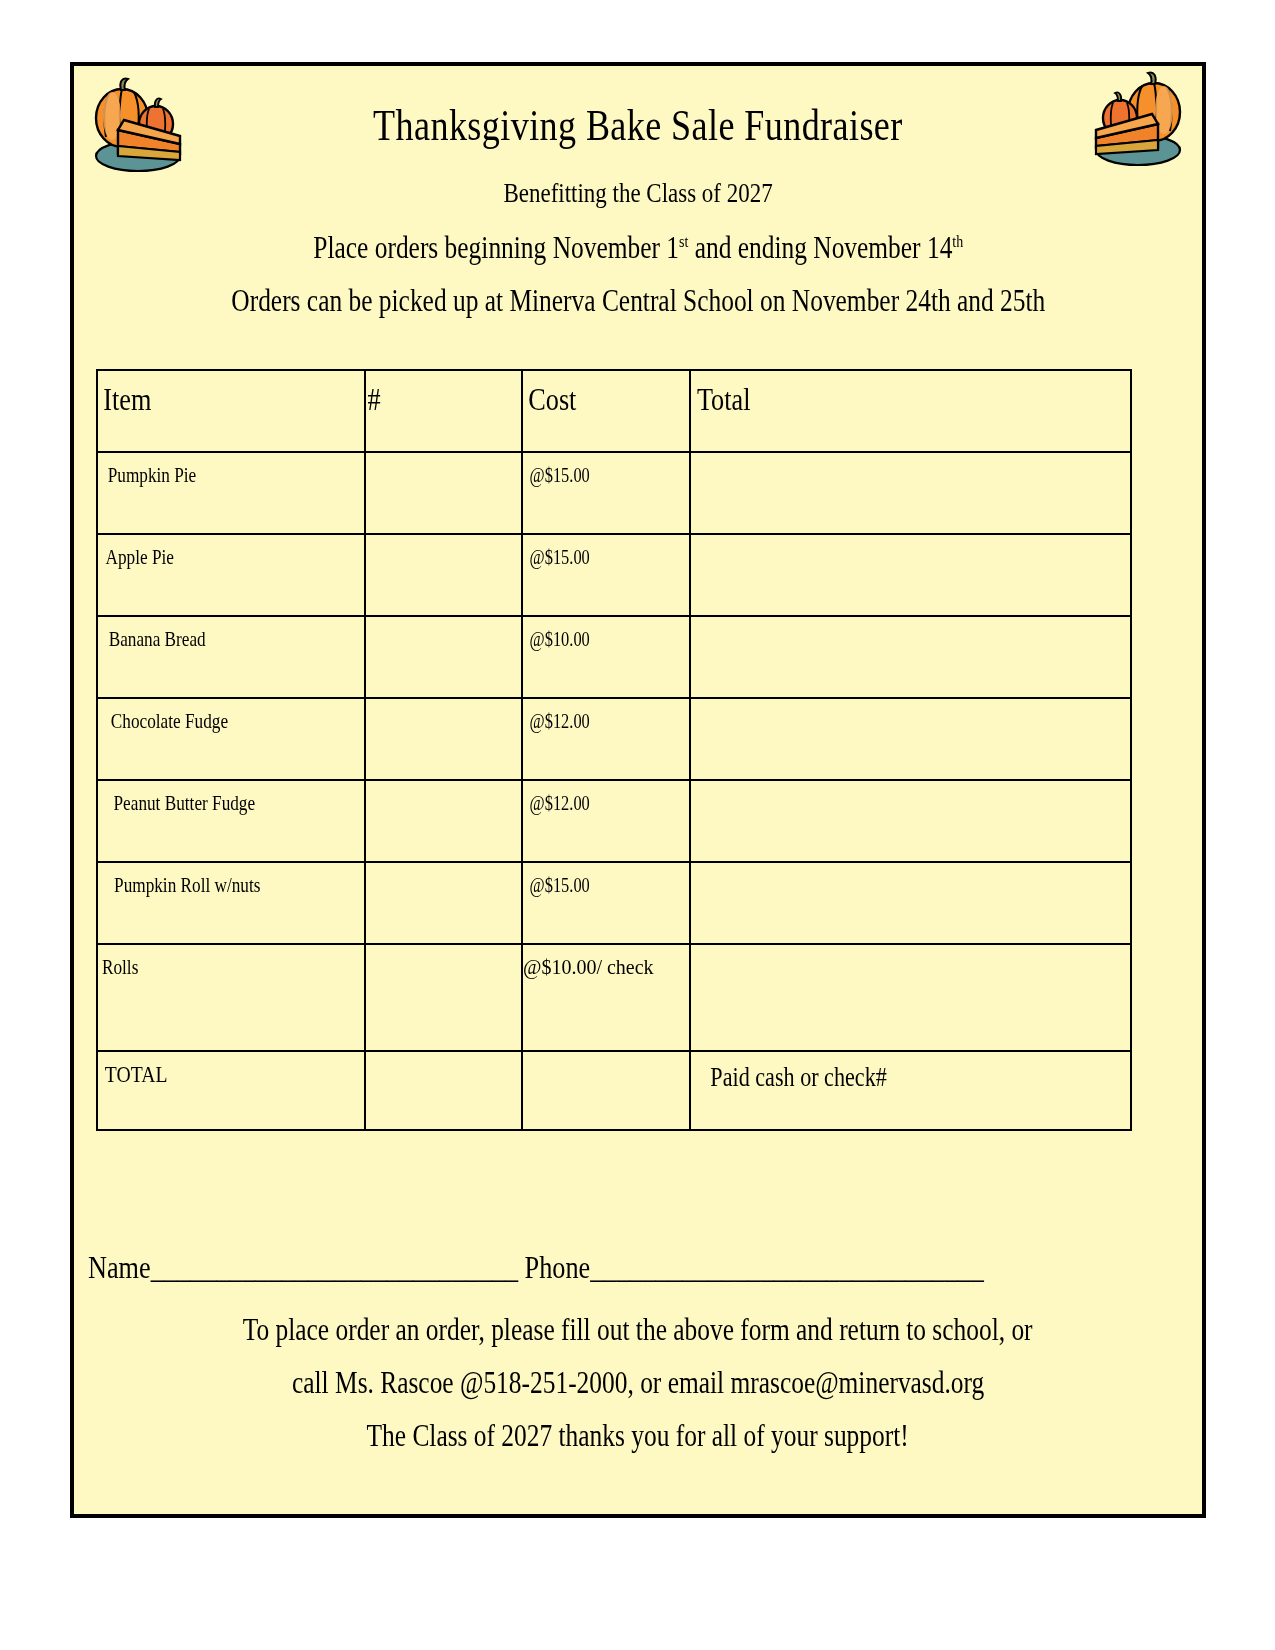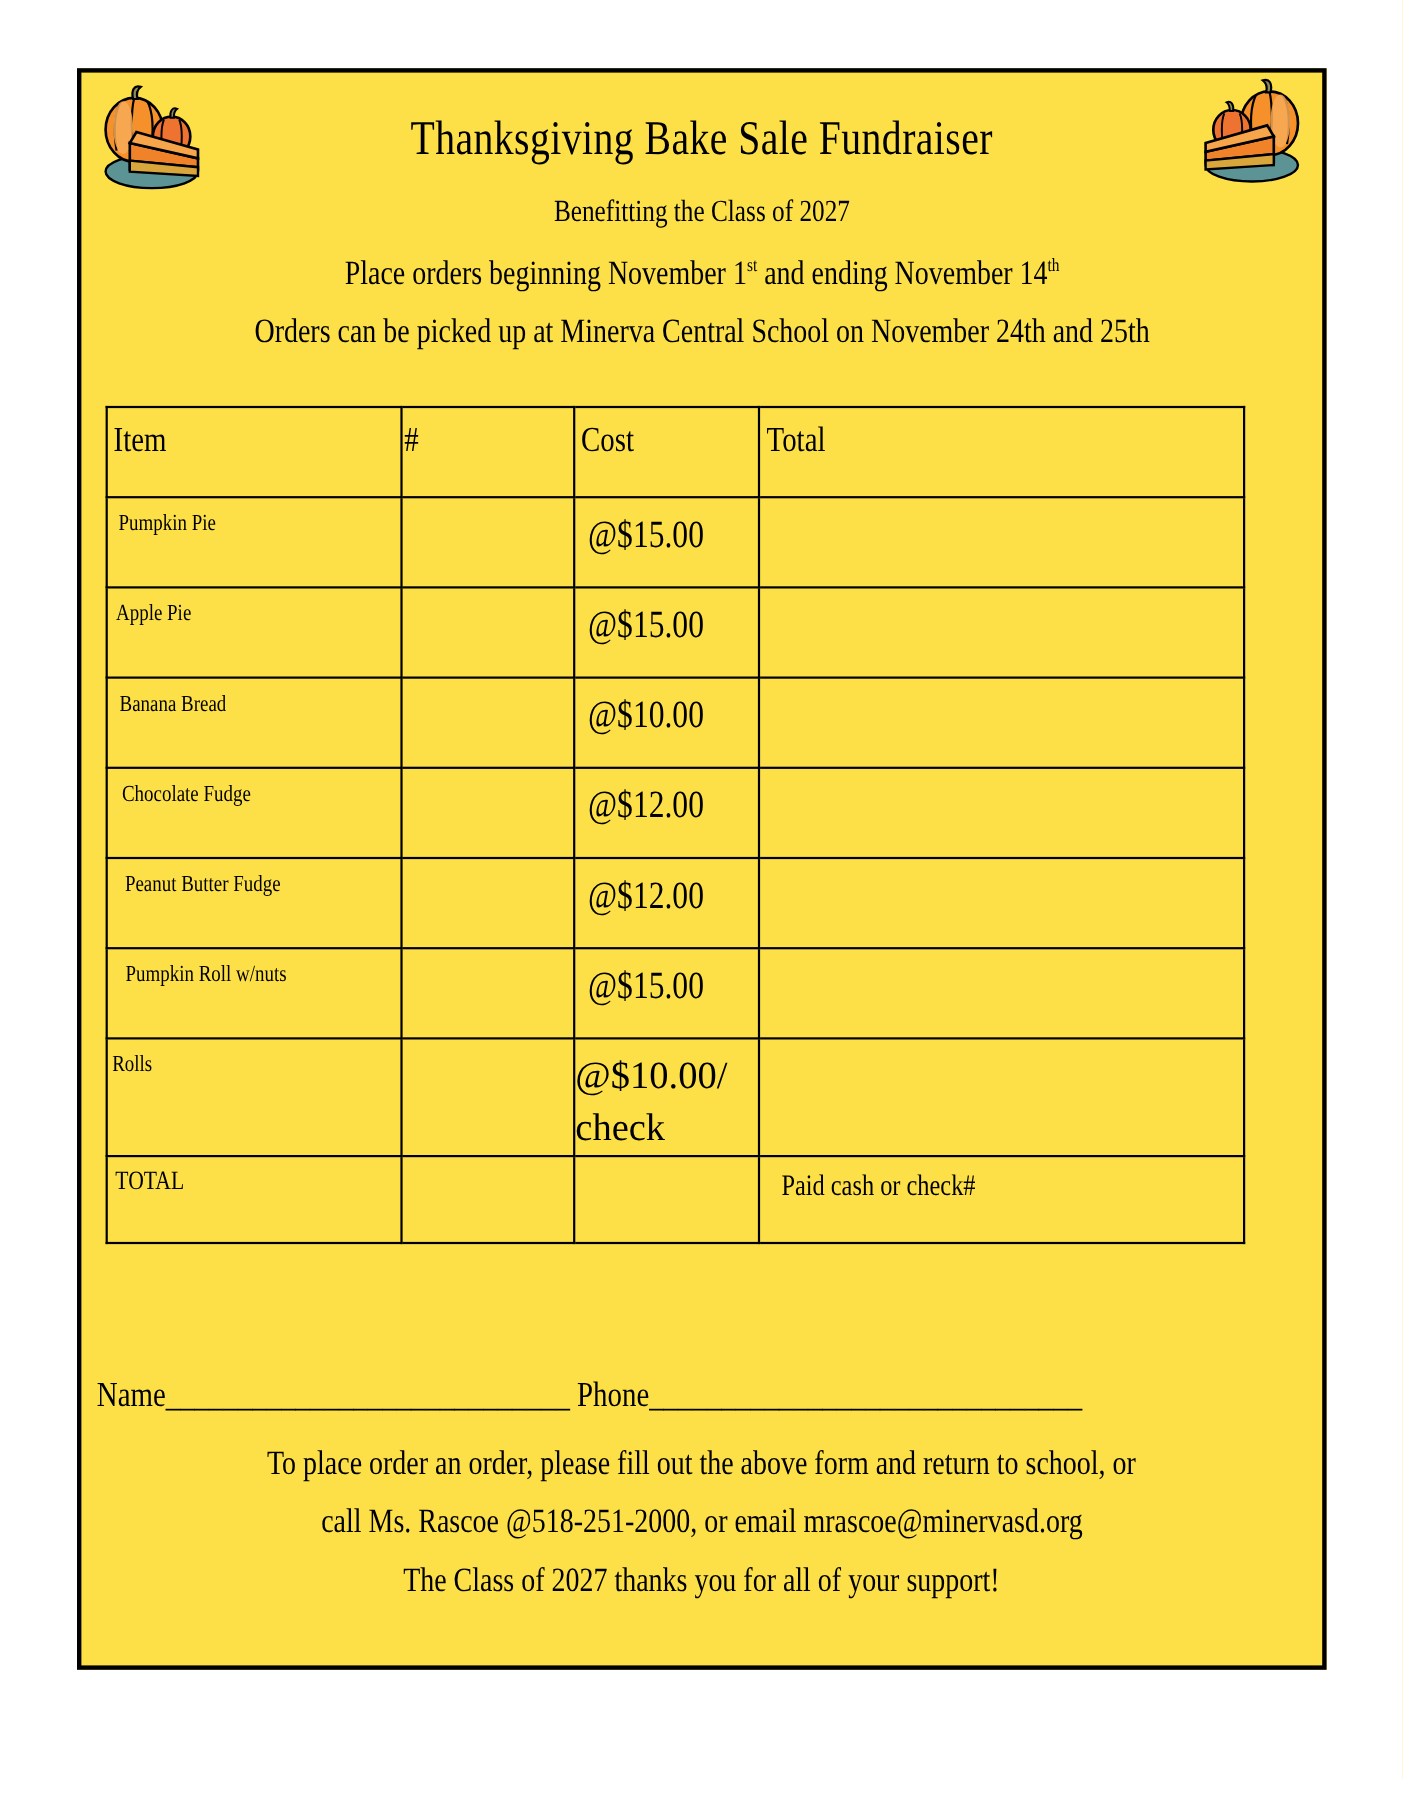--- a/index.html
+++ b/index.html
@@ -17,21 +17,21 @@
 
   
   .page {
     position: absolute;
     left: 70px;
     top: 62px;
     width: 1136px;
     height: 1456px;
     border: 4px solid #000000;
     box-sizing: border-box;
-    background: #fde047;
+    background: #fef9c3;
     text-decoration: underline;
   }
 
   
   .cond {
     font-family: "Liberation Serif", "DejaVu Serif", serif;
     transform: scaleX(0.82);
     transform-origin: center center;
     white-space: nowrap;
     display: inline-block;
@@ -148,21 +148,21 @@
     color: #e00000;
   }
   .nonuts sup {
     font-size: 0.75em;
     vertical-align: super;
     line-height: 0;
   }
   .cost-txt {
     display: block;
     padding-top: 9px;
-    font-size: 35px;
+    font-size: 20px;
     line-height: 1.35;
   }
   .total-txt {
     display: block;
     padding-top: 12px;
     font-size: 27px;
     line-height: 1;
   }
   .total-label {
     display: block;

